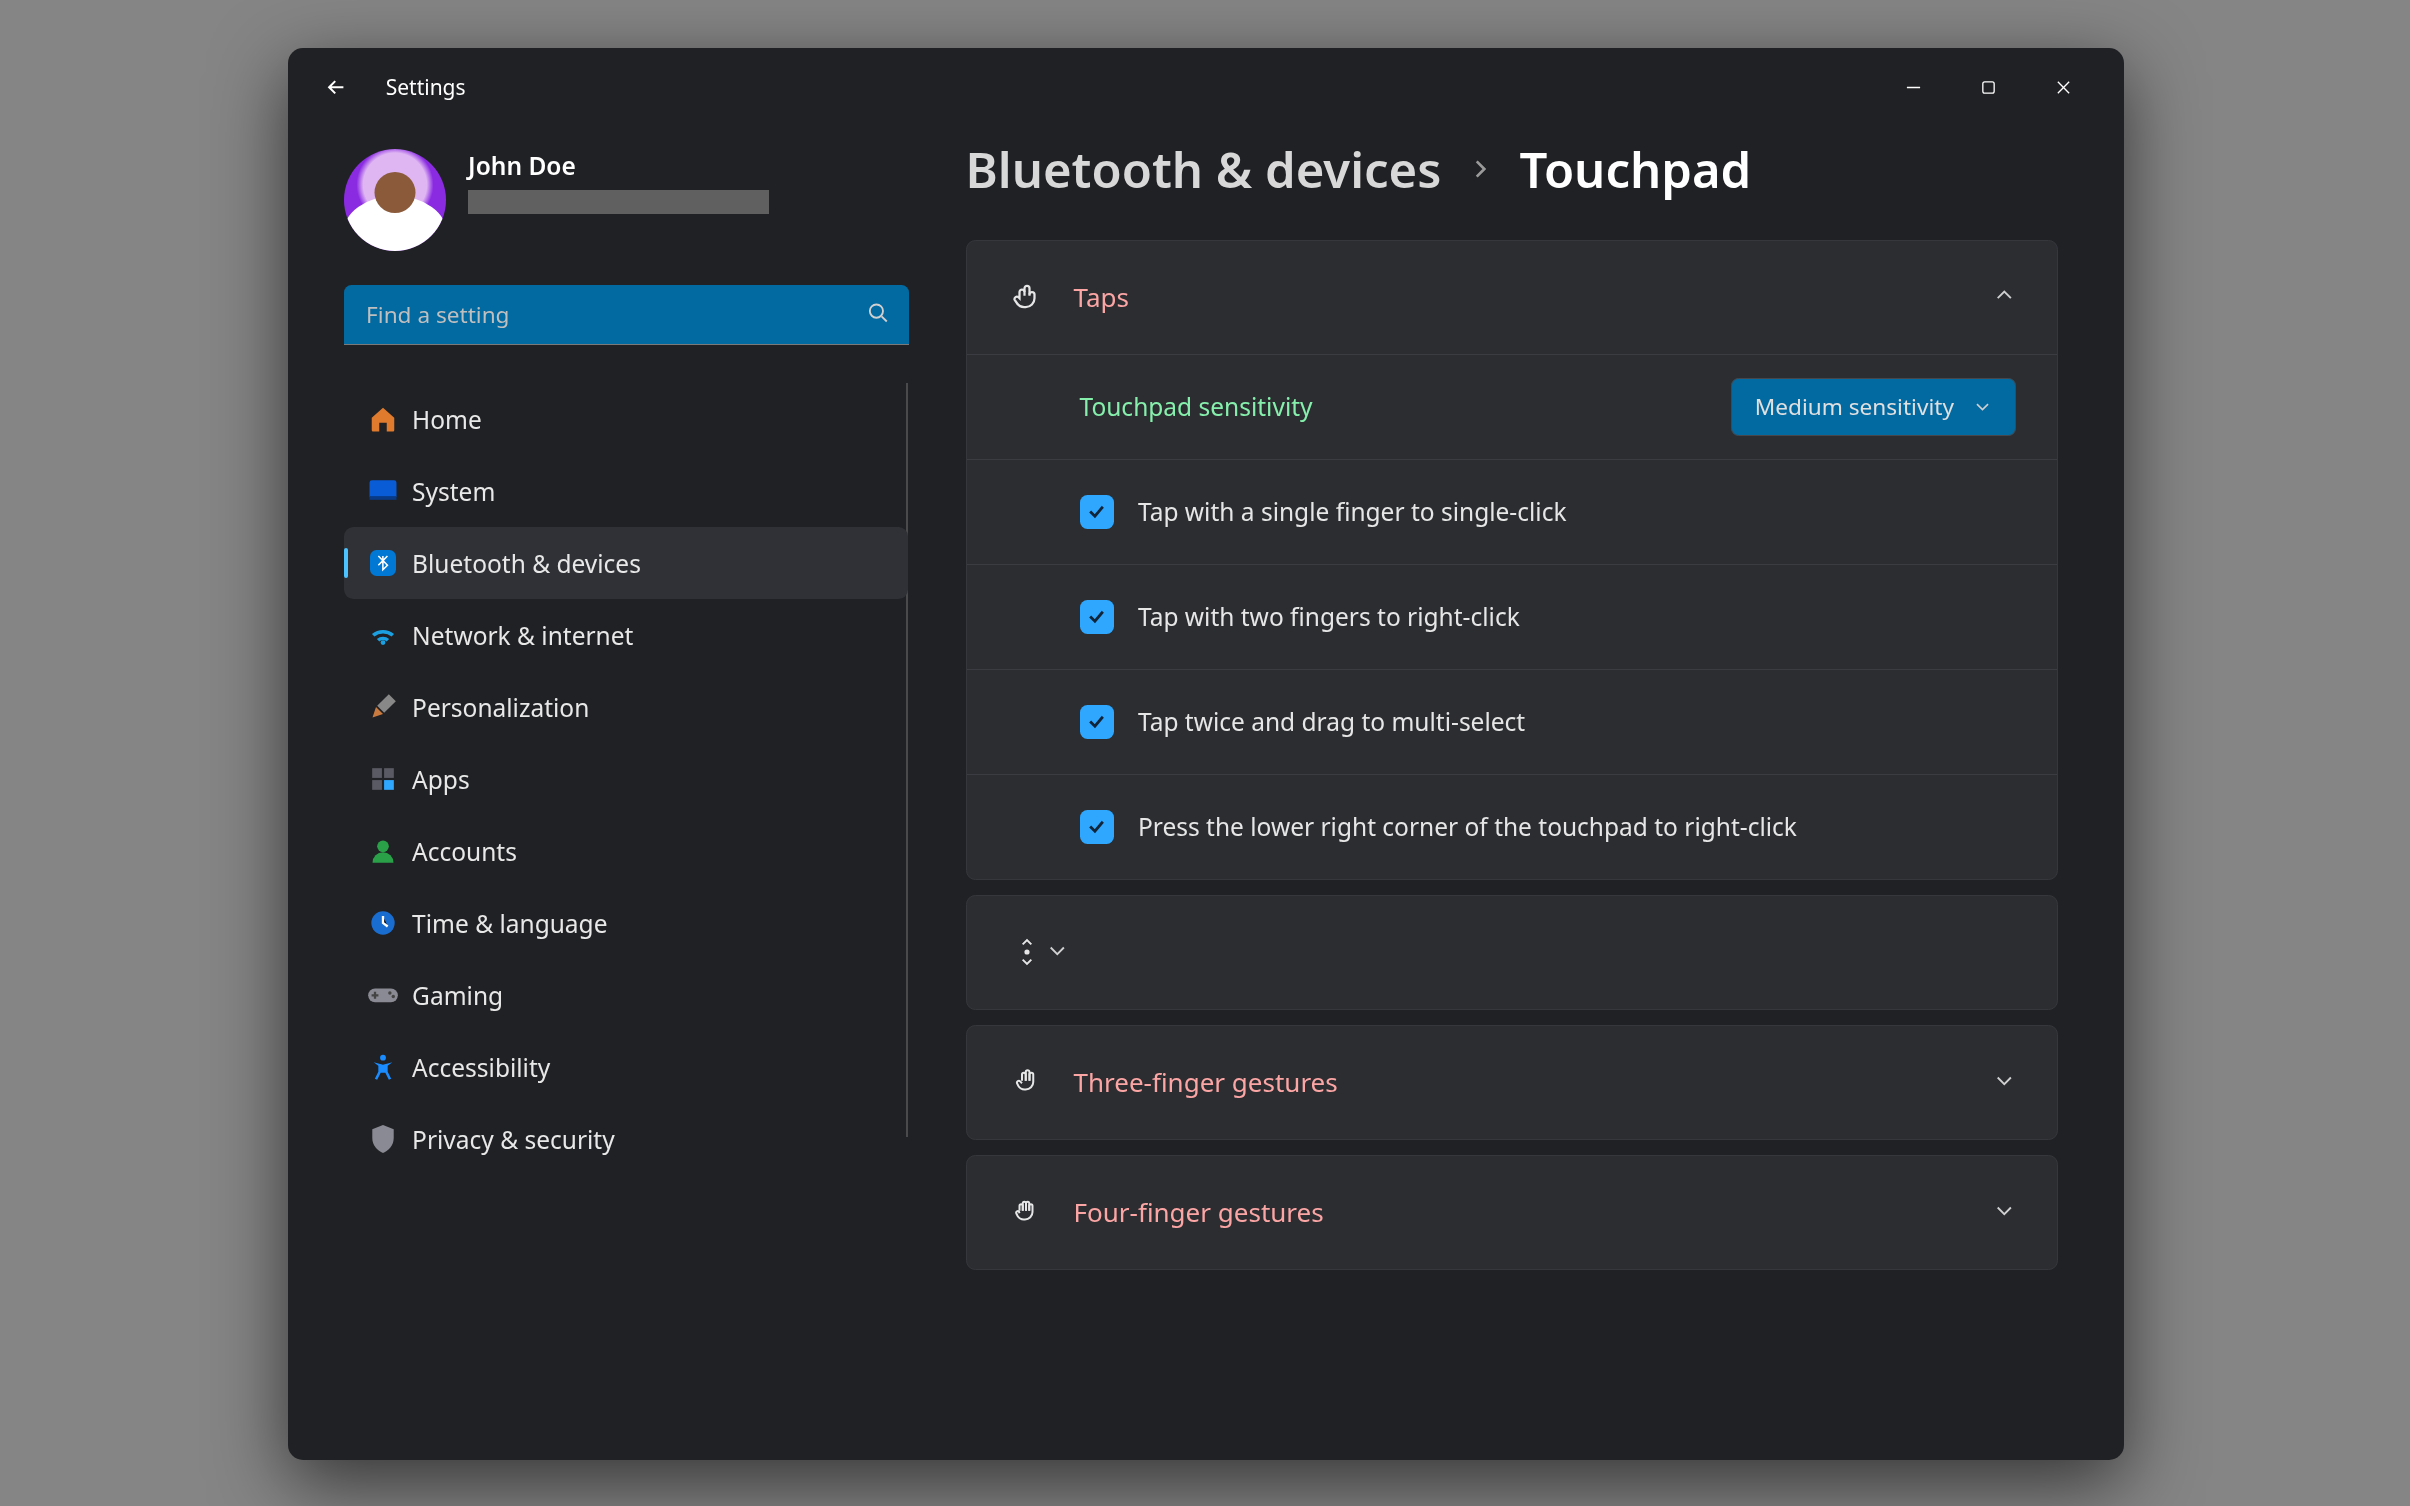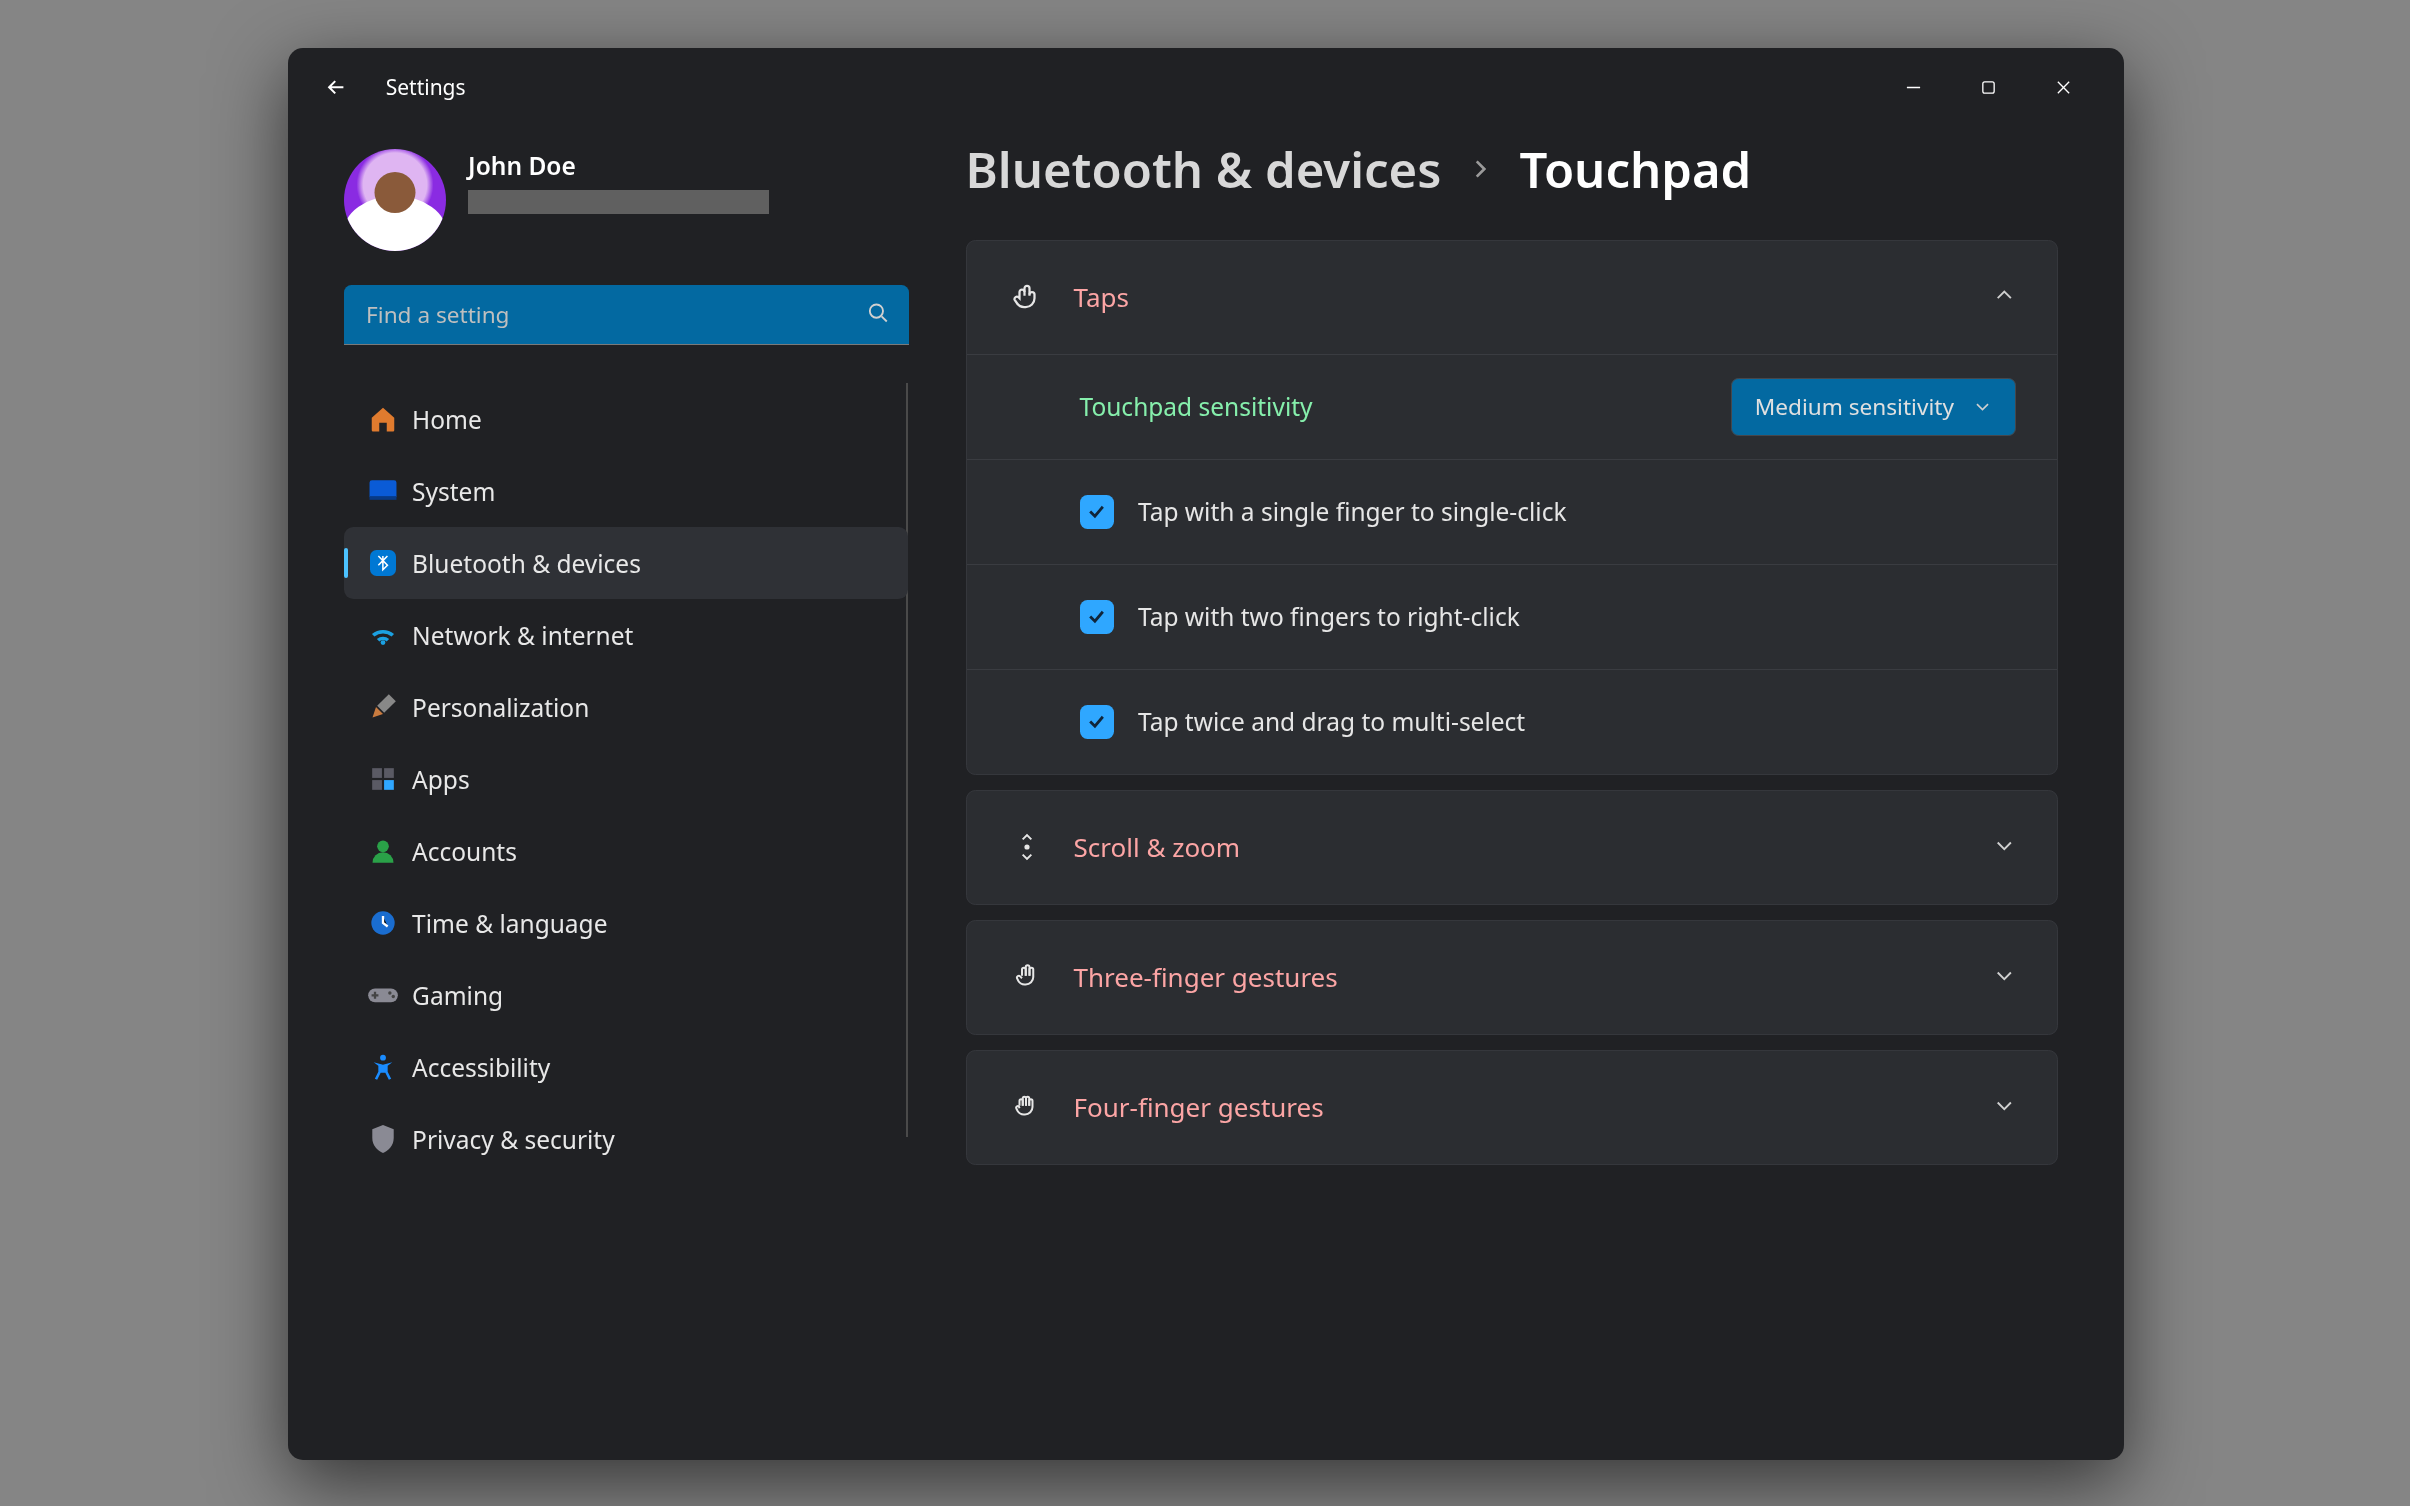--- a/index.html
+++ b/index.html
@@ -274,33 +274,40 @@
                 <span class="check-label">Tap with two fingers to right-click</span>
               </div>
               <div class="check-row">
                 <div class="checkbox">
                   <svg width="19" height="19" viewBox="0 0 24 24" fill="none" stroke="#10253a" stroke-width="3.5">
                     <polyline points="4 12 10 18 20 6"></polyline>
                   </svg>
                 </div>
                 <span class="check-label">Tap twice and drag to multi-select</span>
               </div>
+              <div class="check-row">
+                <div class="checkbox">
+                  <svg width="19" height="19" viewBox="0 0 24 24" fill="none" stroke="#10253a" stroke-width="3.5">
+                    <polyline points="4 12 10 18 20 6"></polyline>
+                  </svg>
+                </div>
+                <span class="check-label">Press the lower right corner of the touchpad to right-click</span>
+              </div>
             </div>
       </div>
 
       <div class="card">
         <div class="card-header">
           <span class="hdr-icon">
             <svg width="26" height="30" viewBox="0 0 24 24" fill="none" stroke="#e6e6e6" stroke-width="1.8">
                   <polyline points="8 5 12 1 16 5"></polyline>
                   <polyline points="8 19 12 23 16 19"></polyline>
                   <circle cx="12" cy="12" r="1.5" fill="#e6e6e6"></circle>
                 </svg>
           </span>
-          <span class="hdr-label">Scroll &amp; zoom</span>
           <span class="hdr-chev">
             <svg width="22.6" height="22.6" viewBox="0 0 24 24" fill="none" stroke="currentColor" stroke-width="2">
                   <polyline points="5 9 12 16 19 9"></polyline>
                 </svg>
           </span>
         </div>
       </div>
 
       <div class="card">
         <div class="card-header">

